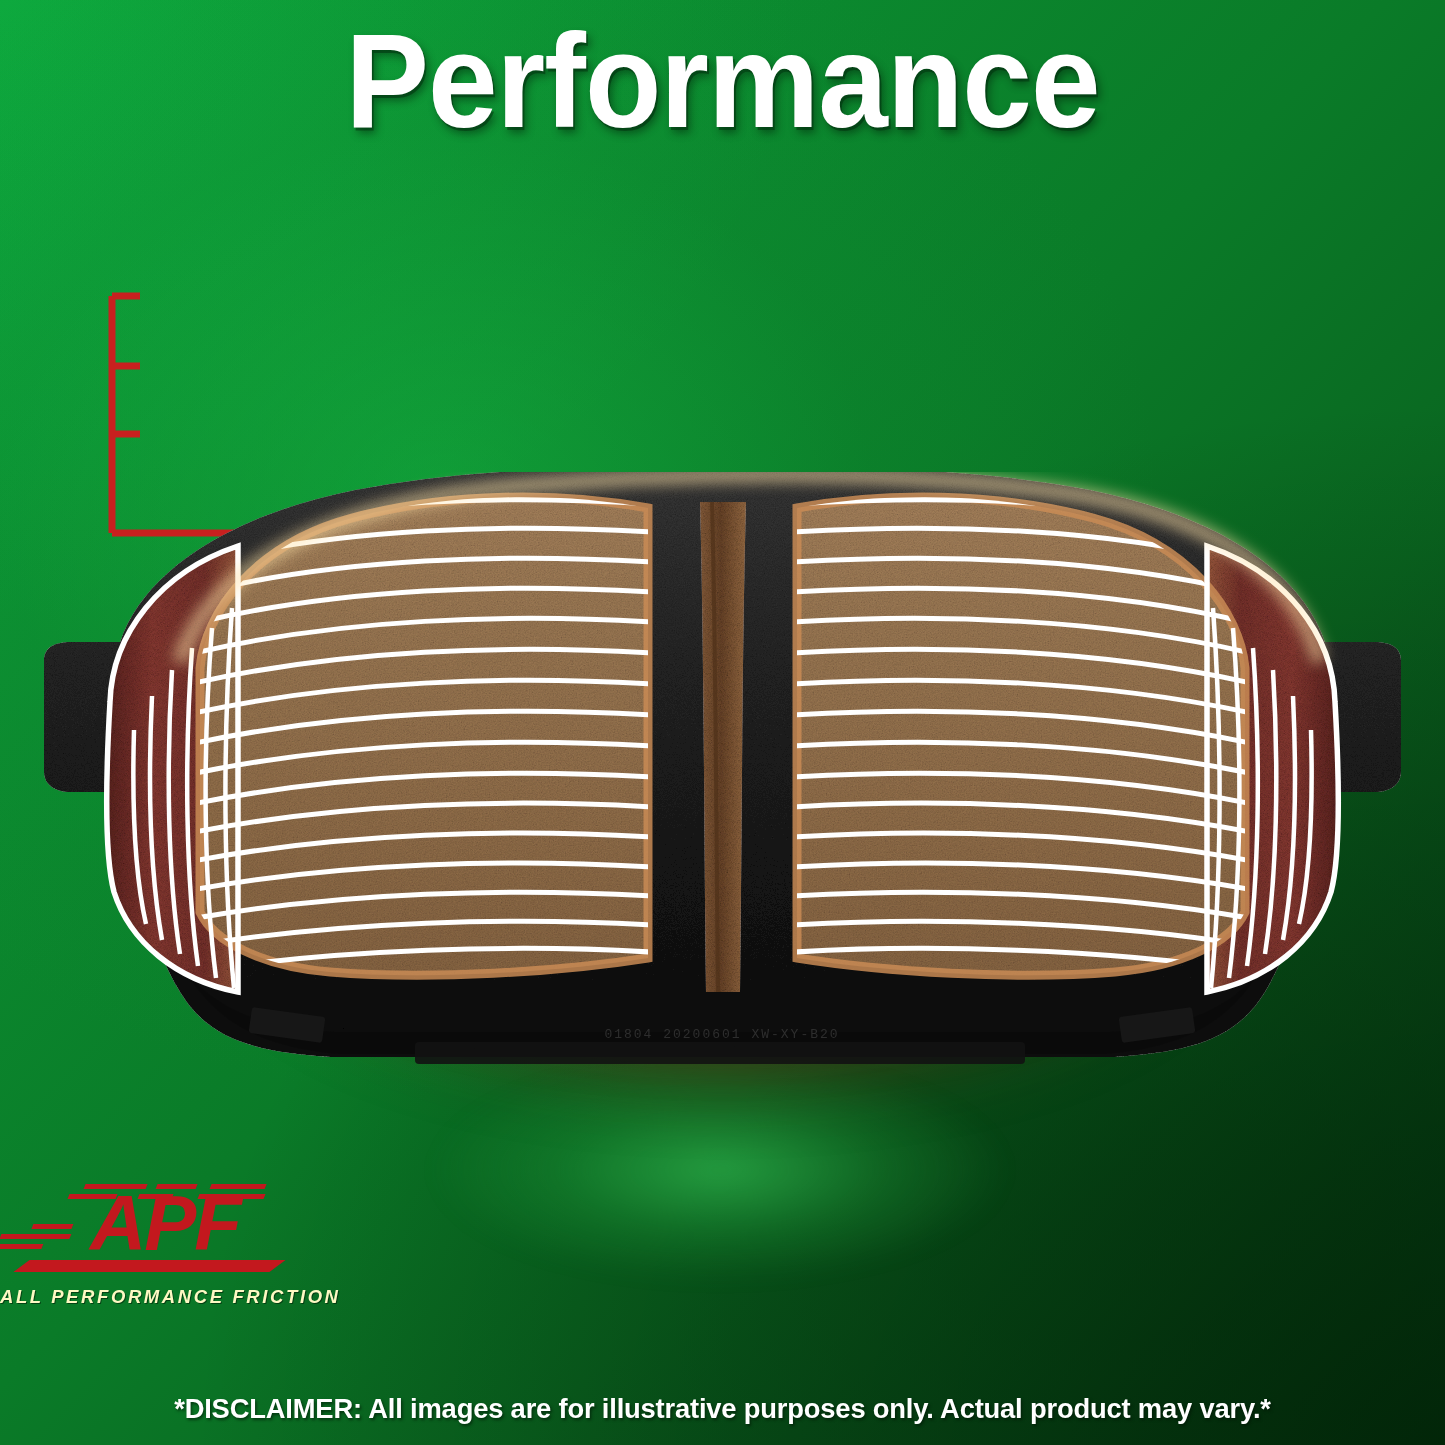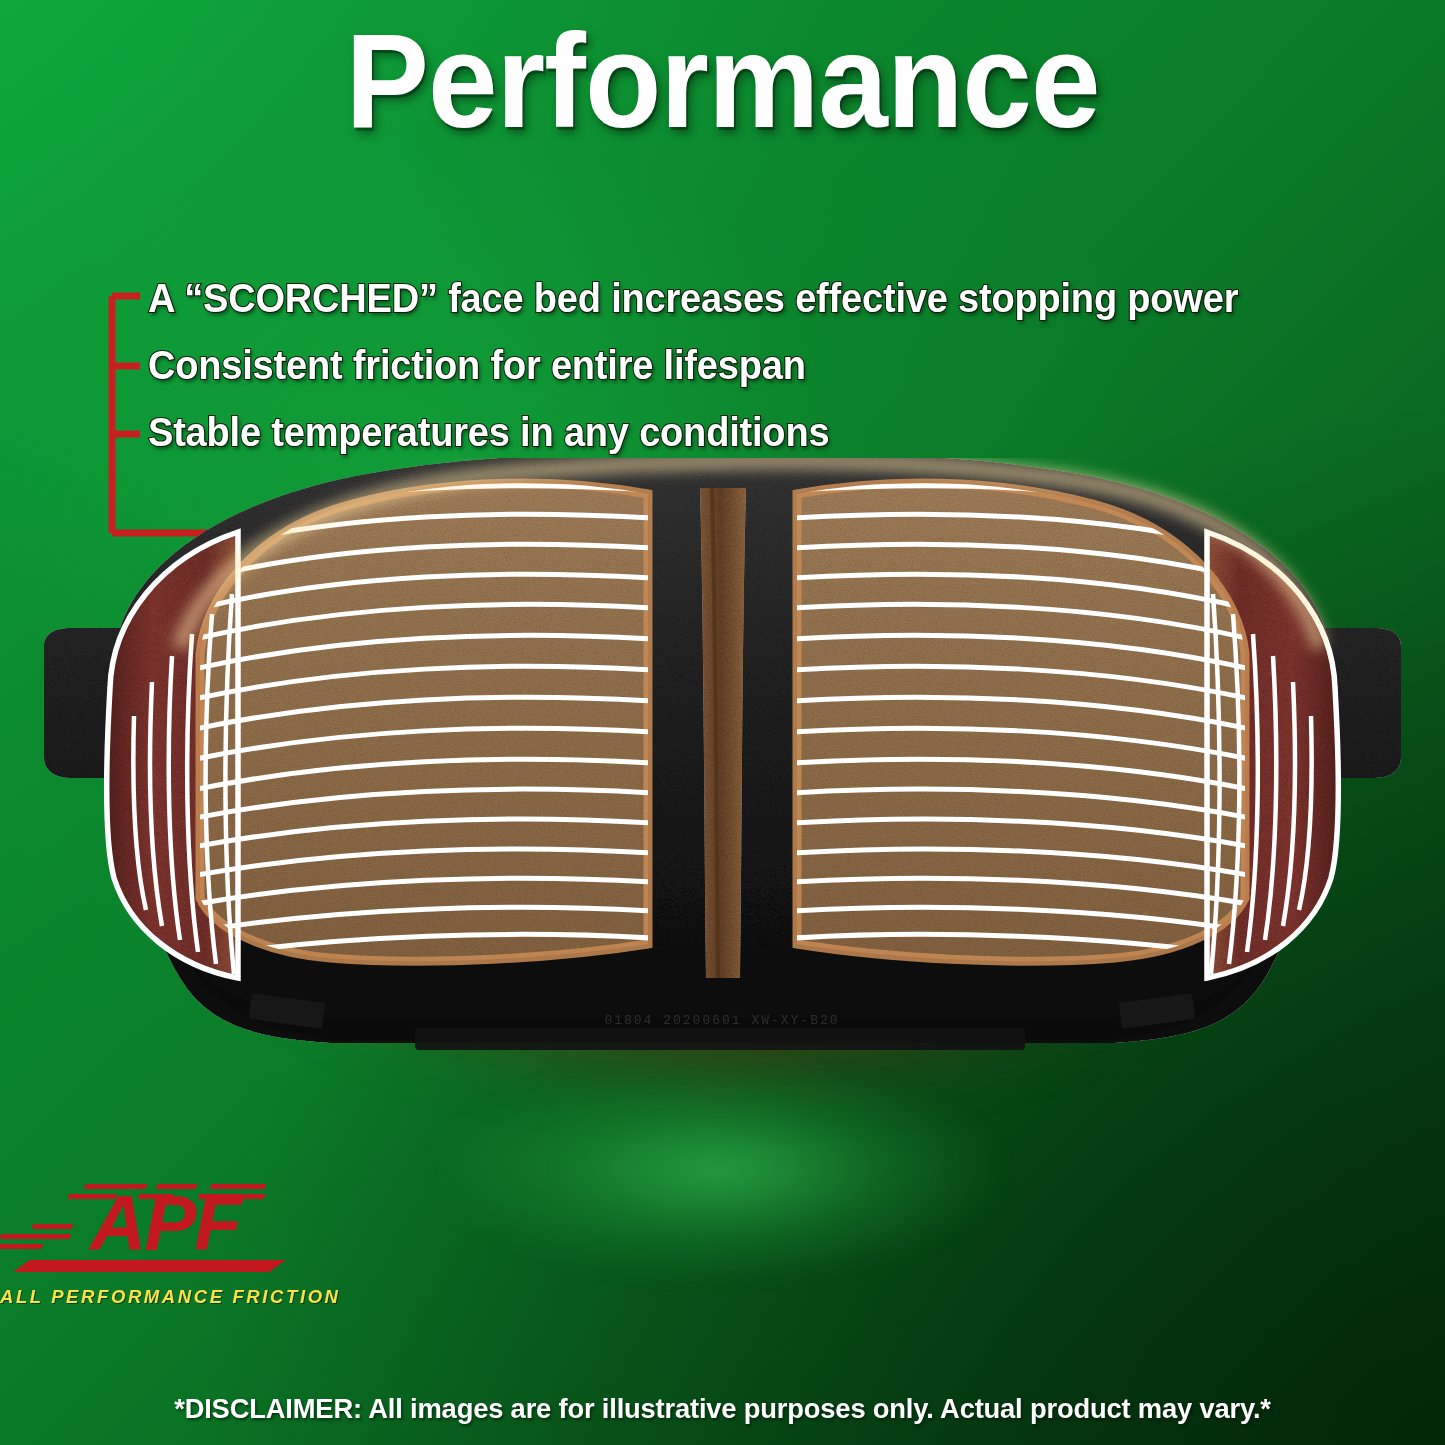--- a/index.html
+++ b/index.html
@@ -89,21 +89,21 @@
   .bracket {
     position: absolute;
     left: 0; top: 0;
     width: 1445px; height: 1445px;
     pointer-events: none;
   }
 
   
   .pad-wrap {
     position: absolute;
-    left: 0; top: 458px;
+    left: 0; top: 472px;
     width: 1445px;
     height: 620px;
   }
 
   
   .pad-glow {
     position: absolute;
     left: 60px; top: 10px;
     width: 1330px; height: 600px;
     background:
@@ -122,21 +122,21 @@
   .pad-svg { position: absolute; left: 0; top: 0; }
 
   
   .logo-block {
     position: absolute;
     left: 0; right: 0;
     top: 1178px;
     text-align: left;
   }
   .logo-tag {
-    color: #fde047;
+    color: #fef9c3;
     font-size: 18.5px;
     font-weight: 700;
     font-style: italic;
     letter-spacing: 2.6px;
     margin-top: 4px;
     text-shadow: 1px 1px 0 rgba(0,30,6,0.6);
   }
 
   
   .disclaimer {
@@ -170,25 +170,20 @@
 
       <path d="M112,296 L140,296"></path>
       <path d="M112,366 L140,366"></path>
       <path d="M112,434 L140,434"></path>
 
       <path d="M112,533 L535,533 L535,663"></path>
     </g>
     <circle cx="535" cy="686" r="22" fill="none" stroke="#c8201f" stroke-width="7"></circle>
   </svg>
 
-  <div class="bullets">
-    <div class="bullet">A “SCORCHED” face bed increases effective stopping power</div>
-    <div class="bullet">Consistent friction for entire lifespan</div>
-    <div class="bullet">Stable temperatures in any conditions</div>
-  </div>
 
   <div class="pad-wrap">
     <div class="pad-glow"></div>
     <div class="pad-glow2"></div>
 
     <svg class="pad-svg" width="1445" height="620" viewBox="0 0 1445 620">
       <defs>
 
         <filter id="grit" x="-5%" y="-5%" width="110%" height="110%">
           <feTurbulence type="fractalNoise" baseFrequency="0.75" numOctaves="4" seed="7" result="n"></feTurbulence>

